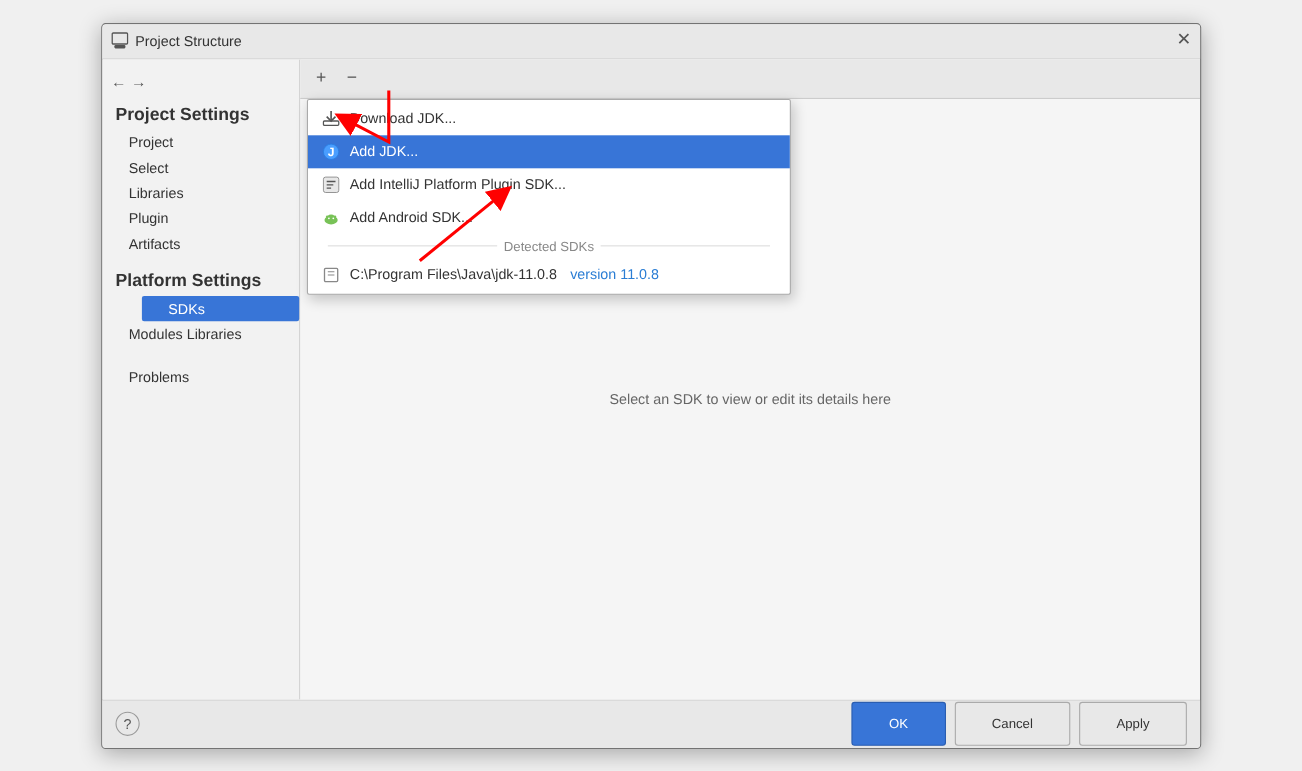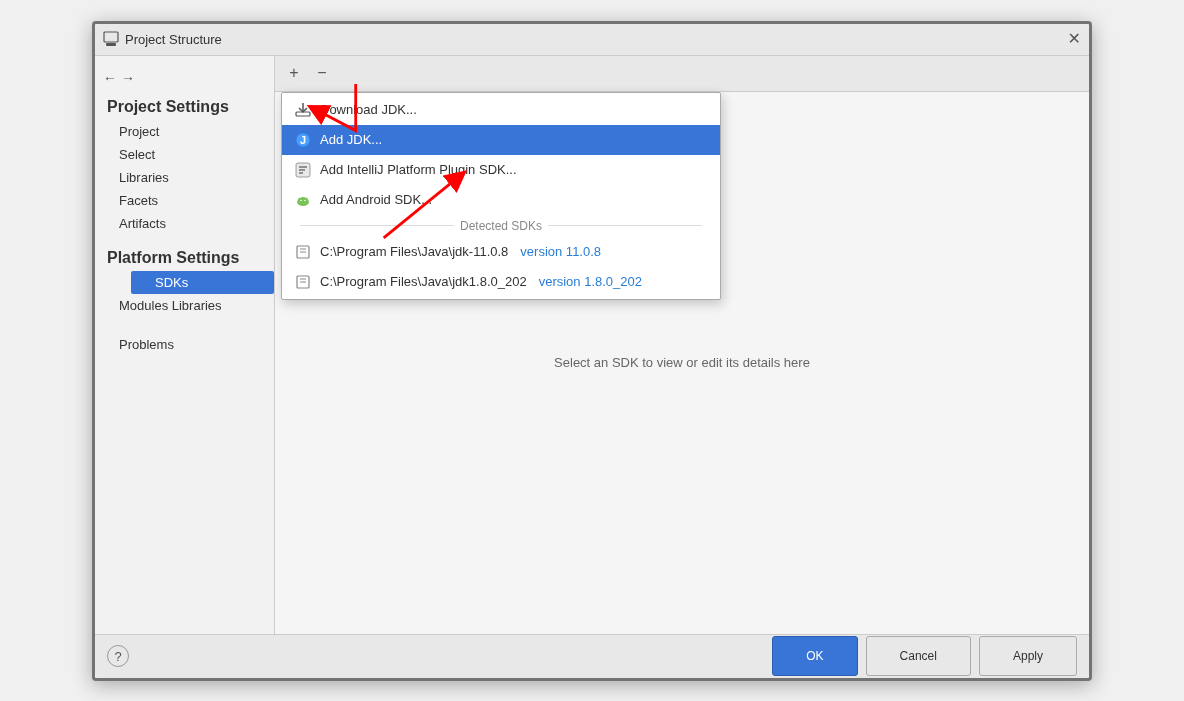--- a/index.html
+++ b/index.html
@@ -12,21 +12,21 @@
       justify-content: center;
       width: 1184px;
       height: 701px;
       overflow: hidden;
     }
 
     .dialog {
       width: 1000px;
       height: 660px;
       background: #f2f2f2;
-      border: 3px solid #737373;
+      border: 1px solid #737373;
       border-radius: 4px;
       display: flex;
       flex-direction: column;
       box-shadow: 0 4px 20px rgba(0,0,0,0.3);
       position: relative;
     }
 
     .title-bar {
       background: #e8e8e8;
       border-bottom: 1px solid #ccc;
@@ -297,21 +297,21 @@
 
       <div style="display:flex;gap:4px;padding:4px 8px 8px 8px;">
         <button style="background:none;border:none;cursor:pointer;font-size:14px;color:#555;">←</button>
         <button style="background:none;border:none;cursor:pointer;font-size:14px;color:#555;">→</button>
       </div>
 
       <div class="nav-header">Project Settings</div>
       <div class="nav-item">Project</div>
       <div class="nav-item">Select</div>
       <div class="nav-item">Libraries</div>
-      <div class="nav-item">Facets</div>
+      <div class="nav-item">Plugin</div>
       <div class="nav-item">Artifacts</div>
 
       <div class="nav-divider"></div>
       <div class="nav-header">Platform Settings</div>
       <div class="nav-item active">SDKs</div>
       <div class="nav-item">Modules Libraries</div>
 
       <div class="nav-divider"></div>
       <div class="nav-divider"></div>
       <div class="nav-item">Problems</div>
@@ -382,31 +382,20 @@
             <svg width="16" height="16" viewBox="0 0 16 16">
               <rect x="2" y="2" width="12" height="12" rx="1" fill="none" stroke="#888" stroke-width="1.2"></rect>
               <line x1="5" y1="5" x2="11" y2="5" stroke="#888" stroke-width="1"></line>
               <line x1="5" y1="8" x2="11" y2="8" stroke="#888" stroke-width="1"></line>
             </svg>
           </span>
           <span class="detected-path">C:\Program Files\Java\jdk-11.0.8</span>
           <span class="detected-version">version 11.0.8</span>
         </div>
 
-        <div class="dropdown-item detected-item">
-          <span class="item-icon">
-            <svg width="16" height="16" viewBox="0 0 16 16">
-              <rect x="2" y="2" width="12" height="12" rx="1" fill="none" stroke="#888" stroke-width="1.2"></rect>
-              <line x1="5" y1="5" x2="11" y2="5" stroke="#888" stroke-width="1"></line>
-              <line x1="5" y1="8" x2="11" y2="8" stroke="#888" stroke-width="1"></line>
-            </svg>
-          </span>
-          <span class="detected-path">C:\Program Files\Java\jdk1.8.0_202</span>
-          <span class="detected-version">version 1.8.0_202</span>
-        </div>
       </div>
 
       <div class="content-area">
         <span>Select an SDK to view or edit its details here</span>
       </div>
 
       <svg class="arrow-overlay" viewBox="0 0 820 620">
 
         <defs>
           <marker id="arrowhead" markerWidth="8" markerHeight="8" refX="4" refY="4" orient="auto">

